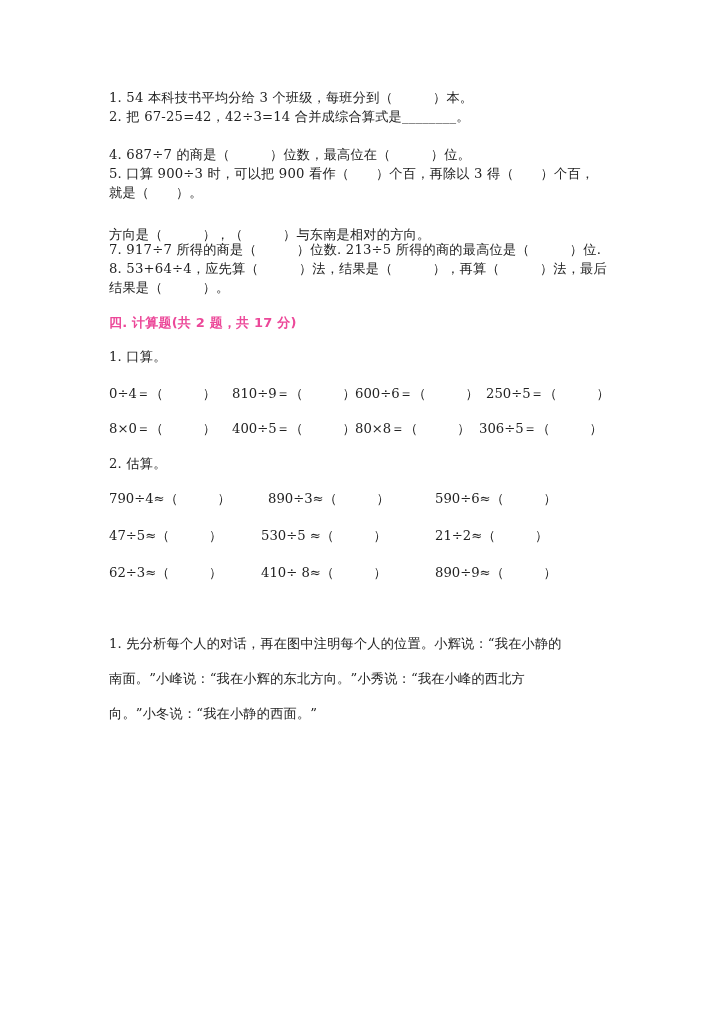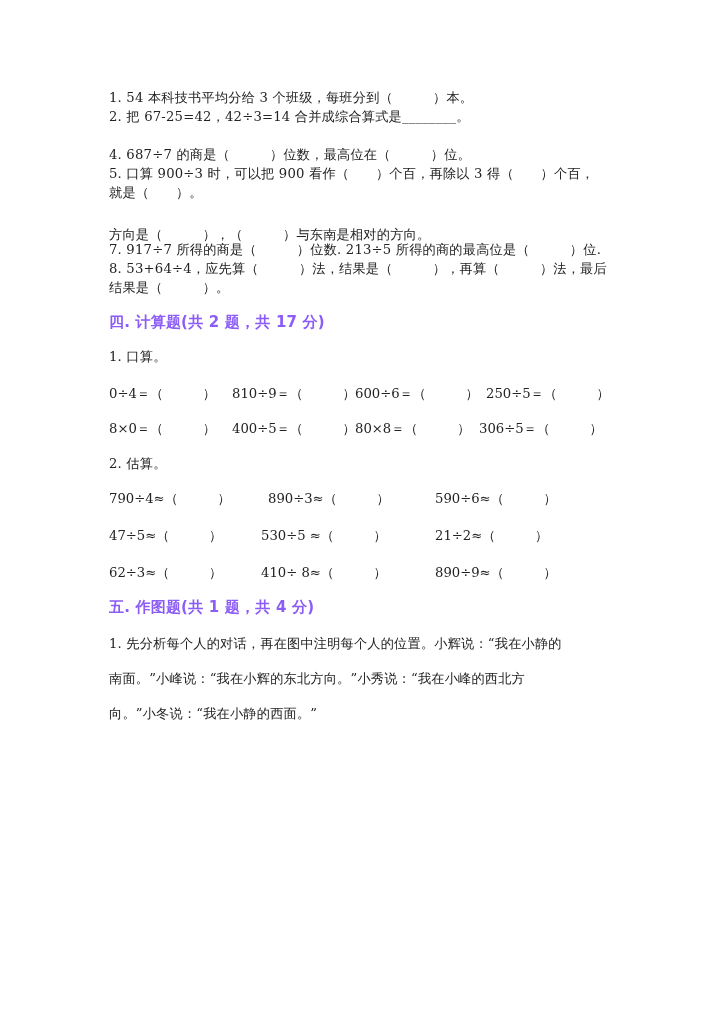--- a/index.html
+++ b/index.html
@@ -6,21 +6,21 @@
   body {
     width: 720px; height: 1018px; position: relative; overflow: hidden;
     font-family: "DejaVu Serif", "Liberation Serif", serif;
     color: #222222;
   }
   .page { position: absolute; left: 0; top: 0; width: 720px; height: 1018px; padding-left: 18px; }
   .line {
     position: absolute; left: 109px; white-space: pre;
     font-size: 13.2px; line-height: 19px; letter-spacing: 0.2px;
   }
-  .heading { font-weight: bold; font-size: 15px; font-family: "DejaVu Sans", "Liberation Sans", sans-serif; color: #8b5cf6; }
+  .heading { font-weight: bold; font-size: 13px; font-family: "DejaVu Sans", "Liberation Sans", sans-serif; color: #ec4899; }
   .cell { position: absolute; white-space: pre; font-size: 13.2px; line-height: 19px; text-align: right; }
 </style>
 </head>
 <body>
 
 <div class="page">
 
   <div class="line" style="top:88px">1. 54 本科技书平均分给 3 个班级，每班分到（　　　）本。</div>
   <div class="line" style="top:107px">2. 把 67-25=42，42÷3=14 合并成综合算式是________。</div>
   <div class="line" style="top:145px">4. 687÷7 的商是（　　　）位数，最高位在（　　　）位。</div>
@@ -51,18 +51,17 @@
   <div class="cell" style="left:435px;top:489px">590÷6≈（　　　）</div>
 
   <div class="cell" style="left:109px;top:526px">47÷5≈（　　　）</div>
   <div class="cell" style="left:261px;top:526px">530÷5 ≈（　　　）</div>
   <div class="cell" style="left:435px;top:526px">21÷2≈（　　　）</div>
 
   <div class="cell" style="left:109px;top:563px">62÷3≈（　　　）</div>
   <div class="cell" style="left:261px;top:563px">410÷ 8≈（　　　）</div>
   <div class="cell" style="left:435px;top:563px">890÷9≈（　　　）</div>
 
-  <div class="line heading" style="top:598px">五. 作图题(共 1 题，共 4 分)</div>
   <div class="line" style="top:634px">1. 先分析每个人的对话，再在图中注明每个人的位置。小辉说：“我在小静的</div>
   <div class="line" style="top:669px">南面。”小峰说：“我在小辉的东北方向。”小秀说：“我在小峰的西北方</div>
   <div class="line" style="top:704px">向。”小冬说：“我在小静的西面。”</div>
 
 </div>
 
 </body></html>

